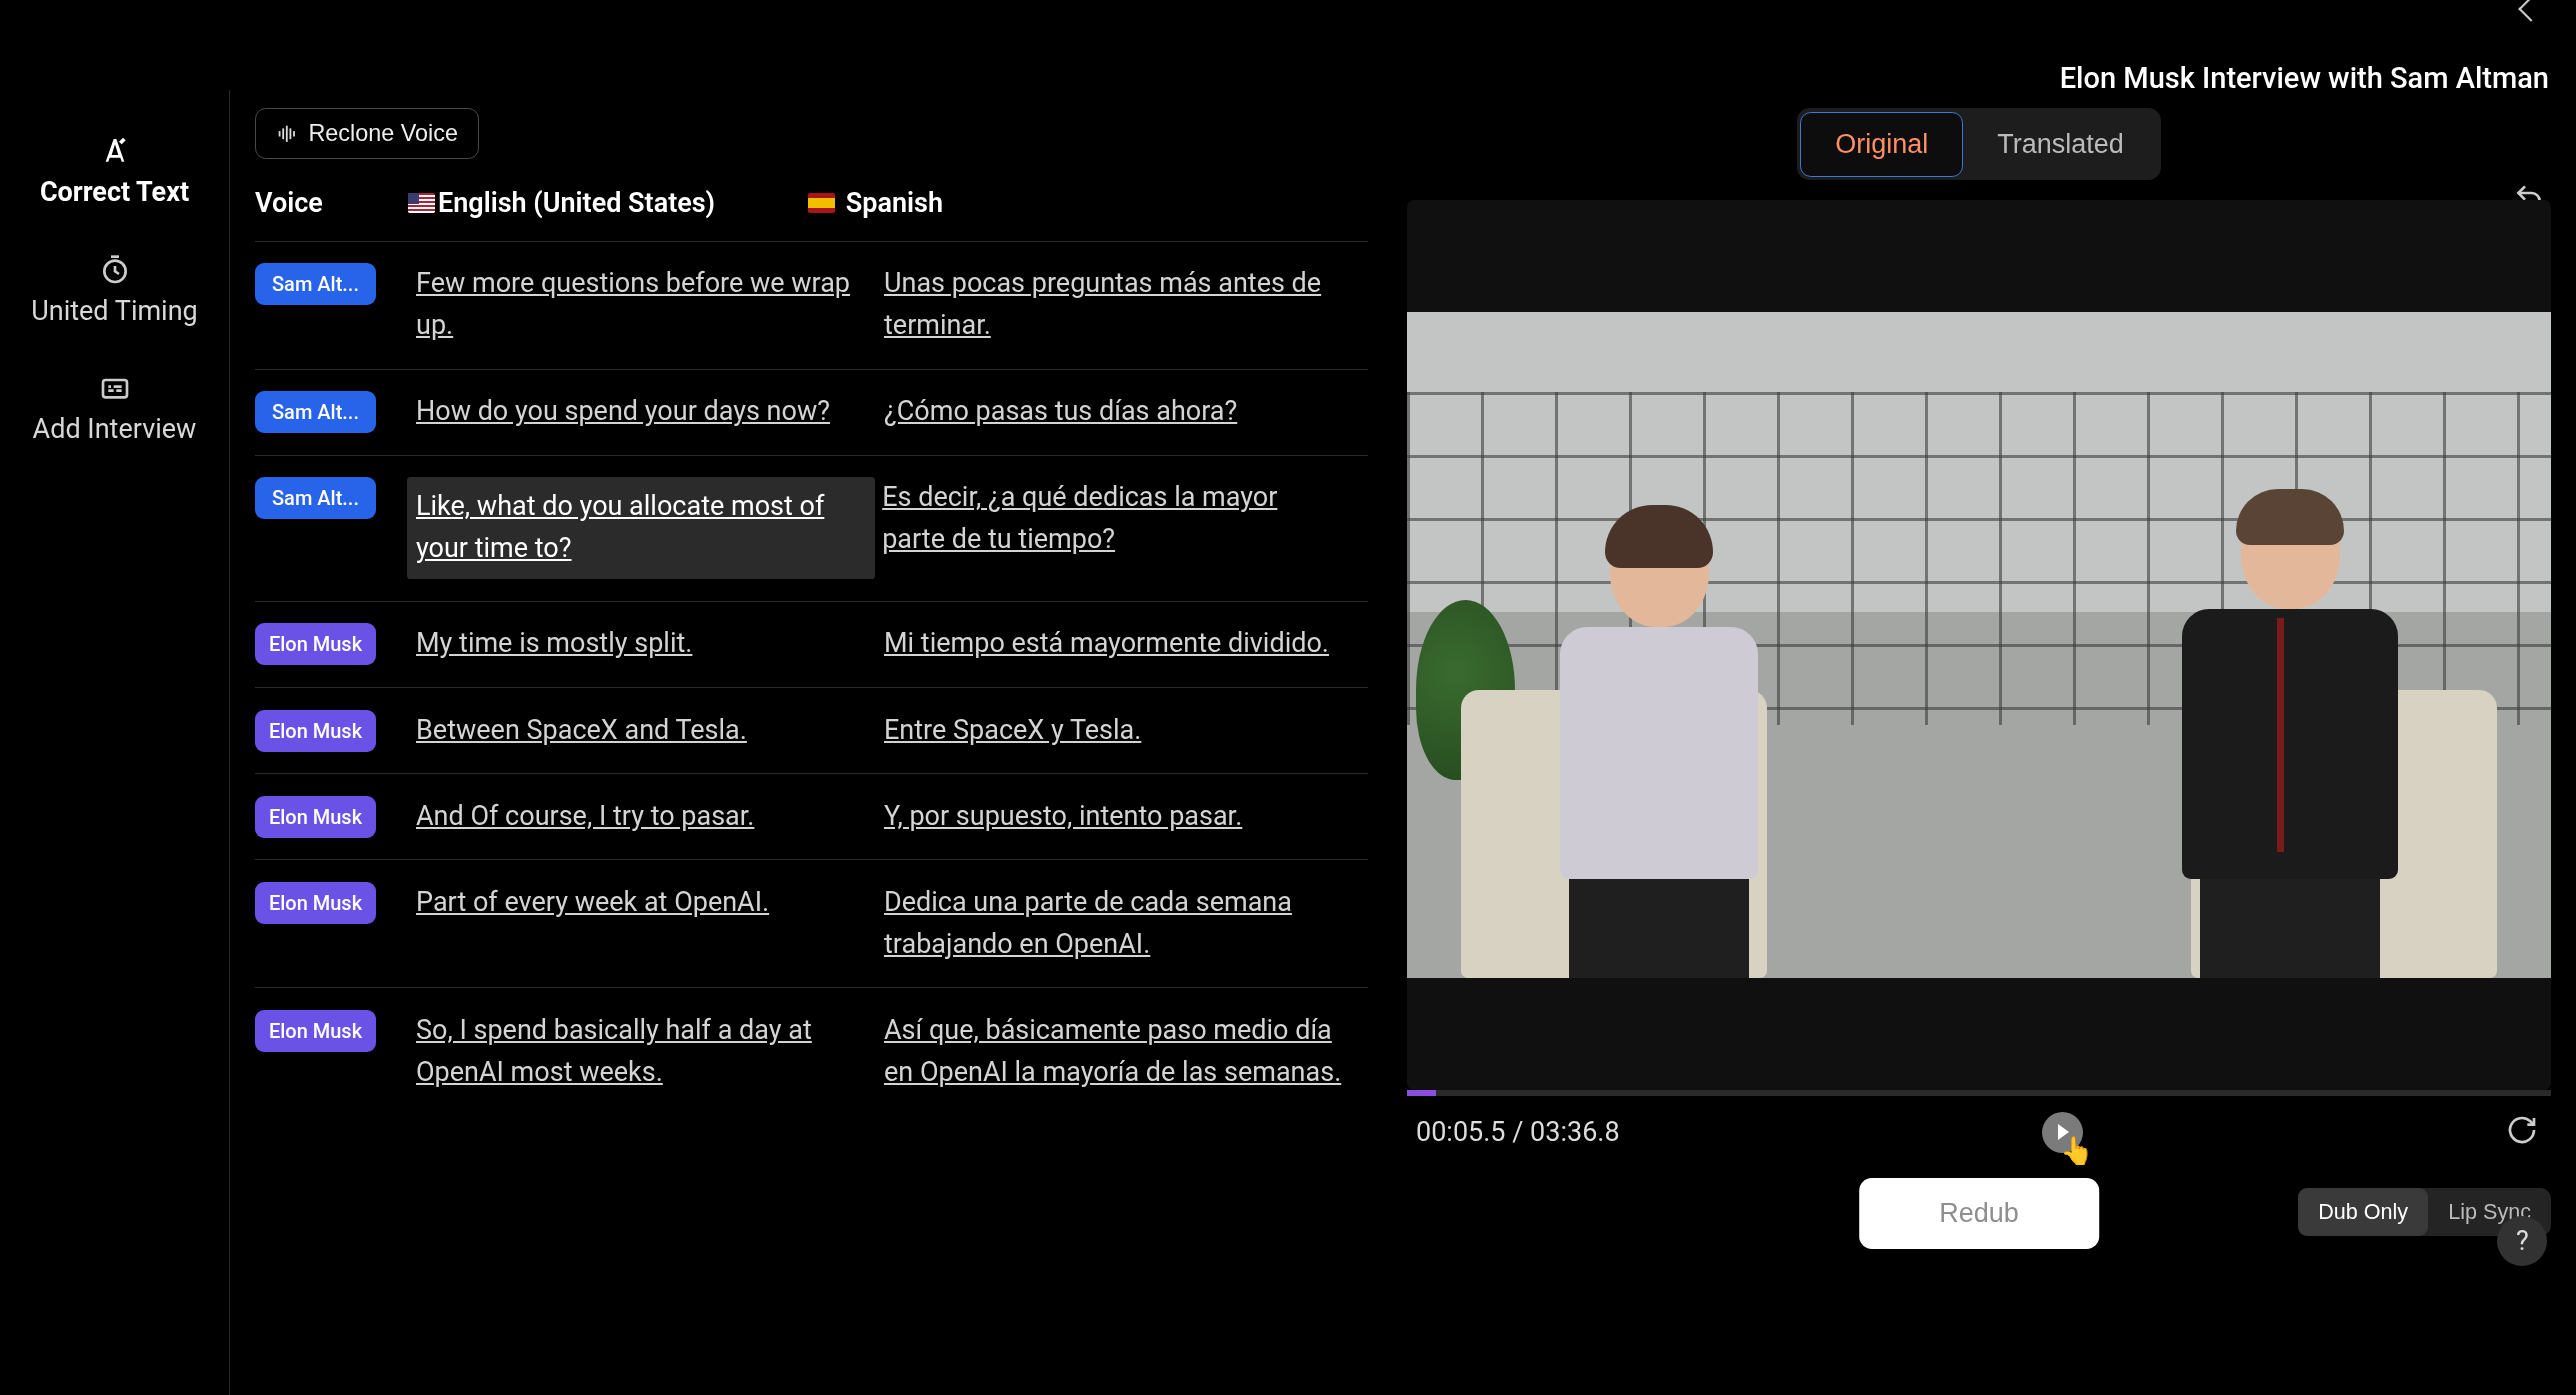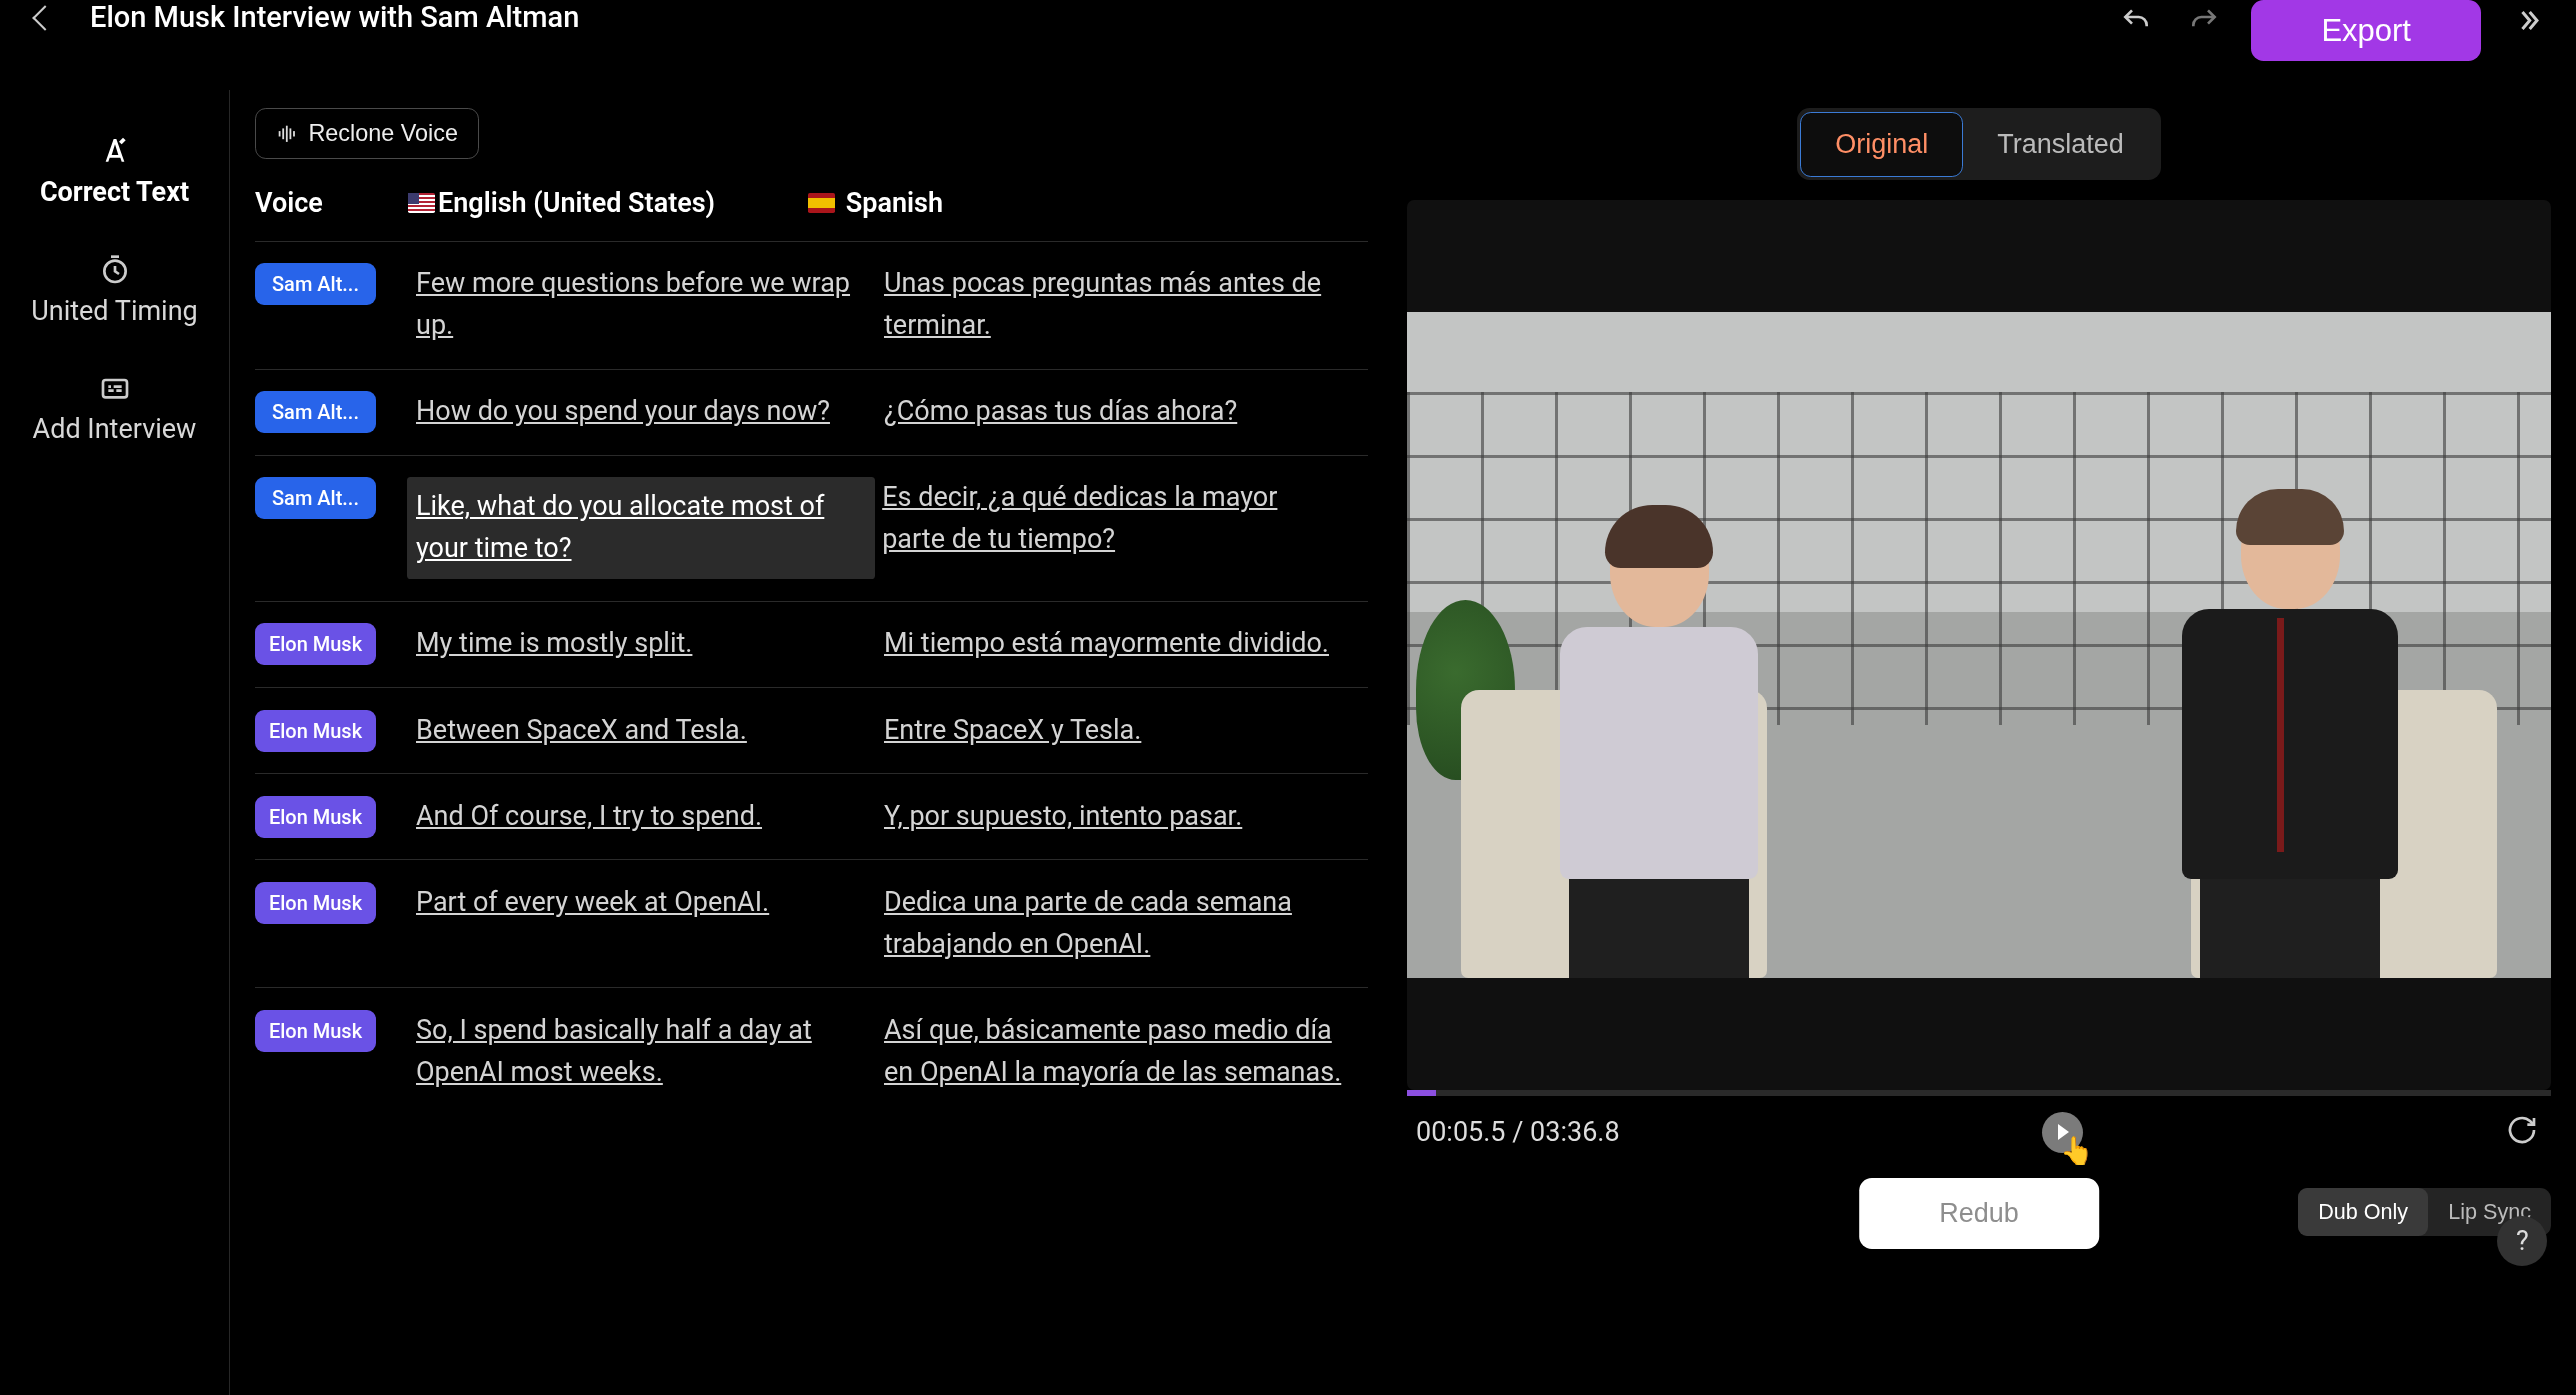--- a/index.html
+++ b/index.html
@@ -18,23 +18,24 @@
 }
 .app {
   width: 100%;
   height: 100%;
   display: flex;
   flex-direction: column;
 }
 .top-bar {
   height: 90px;
   display: flex;
-  align-items: flex-start;
+  align-items: flex-end;
   padding: 0 27px;
-  gap: 27px;
+  gap: 43px;
+  flex-direction: column;
 }
 .back-btn {
   width: 36px;
   height: 36px;
   display: flex;
   align-items: center;
   justify-content: center;
   cursor: pointer;
 }
 .chevron-left {
@@ -617,21 +618,21 @@
             <div class="cell-src">My time is mostly split.</div>
             <div class="cell-tgt">Mi tiempo está mayormente dividido.</div>
           </div>
           <div class="transcript-row">
             <div class="speaker-badge speaker-elon">Elon Musk</div>
             <div class="cell-src">Between SpaceX and Tesla.</div>
             <div class="cell-tgt">Entre SpaceX y Tesla.</div>
           </div>
           <div class="transcript-row">
             <div class="speaker-badge speaker-elon">Elon Musk</div>
-            <div class="cell-src">And Of course, I try to spend.</div>
+            <div class="cell-src">And Of course, I try to pasar.</div>
             <div class="cell-tgt">Y, por supuesto, intento pasar.</div>
           </div>
           <div class="transcript-row">
             <div class="speaker-badge speaker-elon">Elon Musk</div>
             <div class="cell-src">Part of every week at OpenAI.</div>
             <div class="cell-tgt">Dedica una parte de cada semana trabajando en OpenAI.</div>
           </div>
           <div class="transcript-row">
             <div class="speaker-badge speaker-elon">Elon Musk</div>
             <div class="cell-src">So, I spend basically half a day at OpenAI most weeks.</div>

